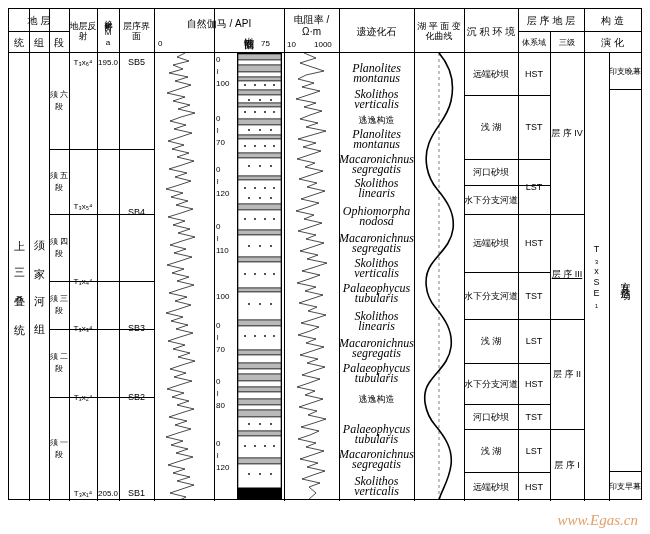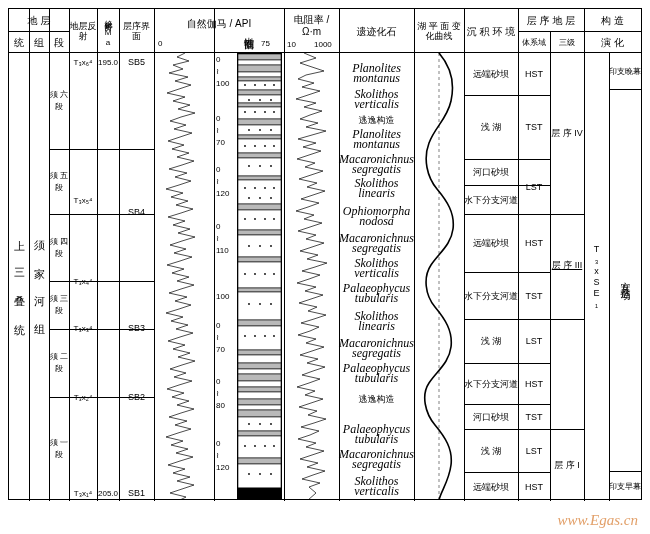--- a/index.html
+++ b/index.html
@@ -99,21 +99,21 @@
     <div class="hline" style="left:40px;top:388px;width:105px;"></div>
 
     <div class="cell ctr xs" style="left:40px;top:43px;width:20px;height:97px;line-height:12px;white-space:pre-line;">须 六 段</div>
     <div class="cell ctr xs" style="left:40px;top:140px;width:20px;height:65px;line-height:12px;white-space:pre-line;">须 五 段</div>
     <div class="cell ctr xs" style="left:40px;top:205px;width:20px;height:67px;line-height:12px;white-space:pre-line;">须 四 段</div>
     <div class="cell ctr xs" style="left:40px;top:272px;width:20px;height:48px;line-height:12px;white-space:pre-line;">须 三 段</div>
     <div class="cell ctr xs" style="left:40px;top:320px;width:20px;height:68px;line-height:12px;white-space:pre-line;">须 二 段</div>
     <div class="cell ctr xs" style="left:40px;top:388px;width:20px;height:104px;line-height:12px;white-space:pre-line;">须 一 段</div>
 
     <div class="cell ctr xs" style="left:60px;top:46px;width:28px;height:14px;">T₃x₆⁴</div>
-    <div class="cell ctr xs" style="left:60px;top:184px;width:28px;height:14px;">T₃x₅⁴</div>
+    <div class="cell ctr xs" style="left:60px;top:190px;width:28px;height:14px;">T₃x₅⁴</div>
     <div class="cell ctr xs" style="left:60px;top:265px;width:28px;height:14px;">T₃x₄⁴</div>
     <div class="cell ctr xs" style="left:60px;top:312px;width:28px;height:14px;">T₃x₃⁴</div>
     <div class="cell ctr xs" style="left:60px;top:381px;width:28px;height:14px;">T₃x₂⁴</div>
     <div class="cell ctr xs" style="left:60px;top:477px;width:28px;height:14px;">T₃x₁⁴</div>
 
     <div class="cell ctr xs" style="left:88px;top:46px;width:22px;height:14px;">195.0</div>
     <div class="cell ctr xs" style="left:88px;top:477px;width:22px;height:14px;">205.0</div>
 
     <div class="cell ctr sm" style="left:110px;top:46px;width:35px;height:14px;">SB5</div>
     <div class="cell ctr sm" style="left:110px;top:196px;width:35px;height:14px;">SB4</div>
@@ -358,21 +358,22 @@
     <div class="cell ctr sm" style="left:509px;top:354px;width:32px;height:41px;">HST</div>
     <div class="cell ctr sm" style="left:509px;top:395px;width:32px;height:25px;">TST</div>
     <div class="cell ctr sm" style="left:509px;top:420px;width:32px;height:43px;">LST</div>
     <div class="cell ctr sm" style="left:509px;top:463px;width:32px;height:29px;">HST</div>
 
     <div class="hline" style="left:541px;top:205px;width:34px;"></div>
     <div class="hline" style="left:541px;top:310px;width:34px;"></div>
     <div class="hline" style="left:541px;top:420px;width:34px;"></div>
 
     <div class="cell ctr sm" style="left:541px;top:44px;width:34px;height:161px;white-space:pre-line;line-height:15px;">层 序 IV</div>
-    <div class="cell ctr sm" style="left:541px;top:204px;width:34px;height:105px;white-space:pre-line;line-height:15px;text-decoration:underline;">层 序 III</div>
+    <div class="cell ctr sm" style="left:541px;top:213px;width:34px;height:105px;white-space:pre-line;line-height:15px;text-decoration:underline;">层 序 III</div>
+    <div class="cell ctr sm" style="left:541px;top:310px;width:34px;height:110px;white-space:pre-line;line-height:15px;">层 序 II</div>
     <div class="cell ctr sm" style="left:541px;top:420px;width:34px;height:72px;white-space:pre-line;line-height:15px;">层 序 I</div>
 
     <div class="vline" style="left:600px;top:43px;height:449px;"></div>
     <div class="cell ctr sm" style="left:575px;top:44px;width:25px;height:448px;">
       <span class="vtext" style="font-size:9px;">T₃xSE₁</span>
     </div>
 
     <div class="hline" style="left:600px;top:80px;width:32px;"></div>
     <div class="hline" style="left:600px;top:462px;width:32px;"></div>
 

